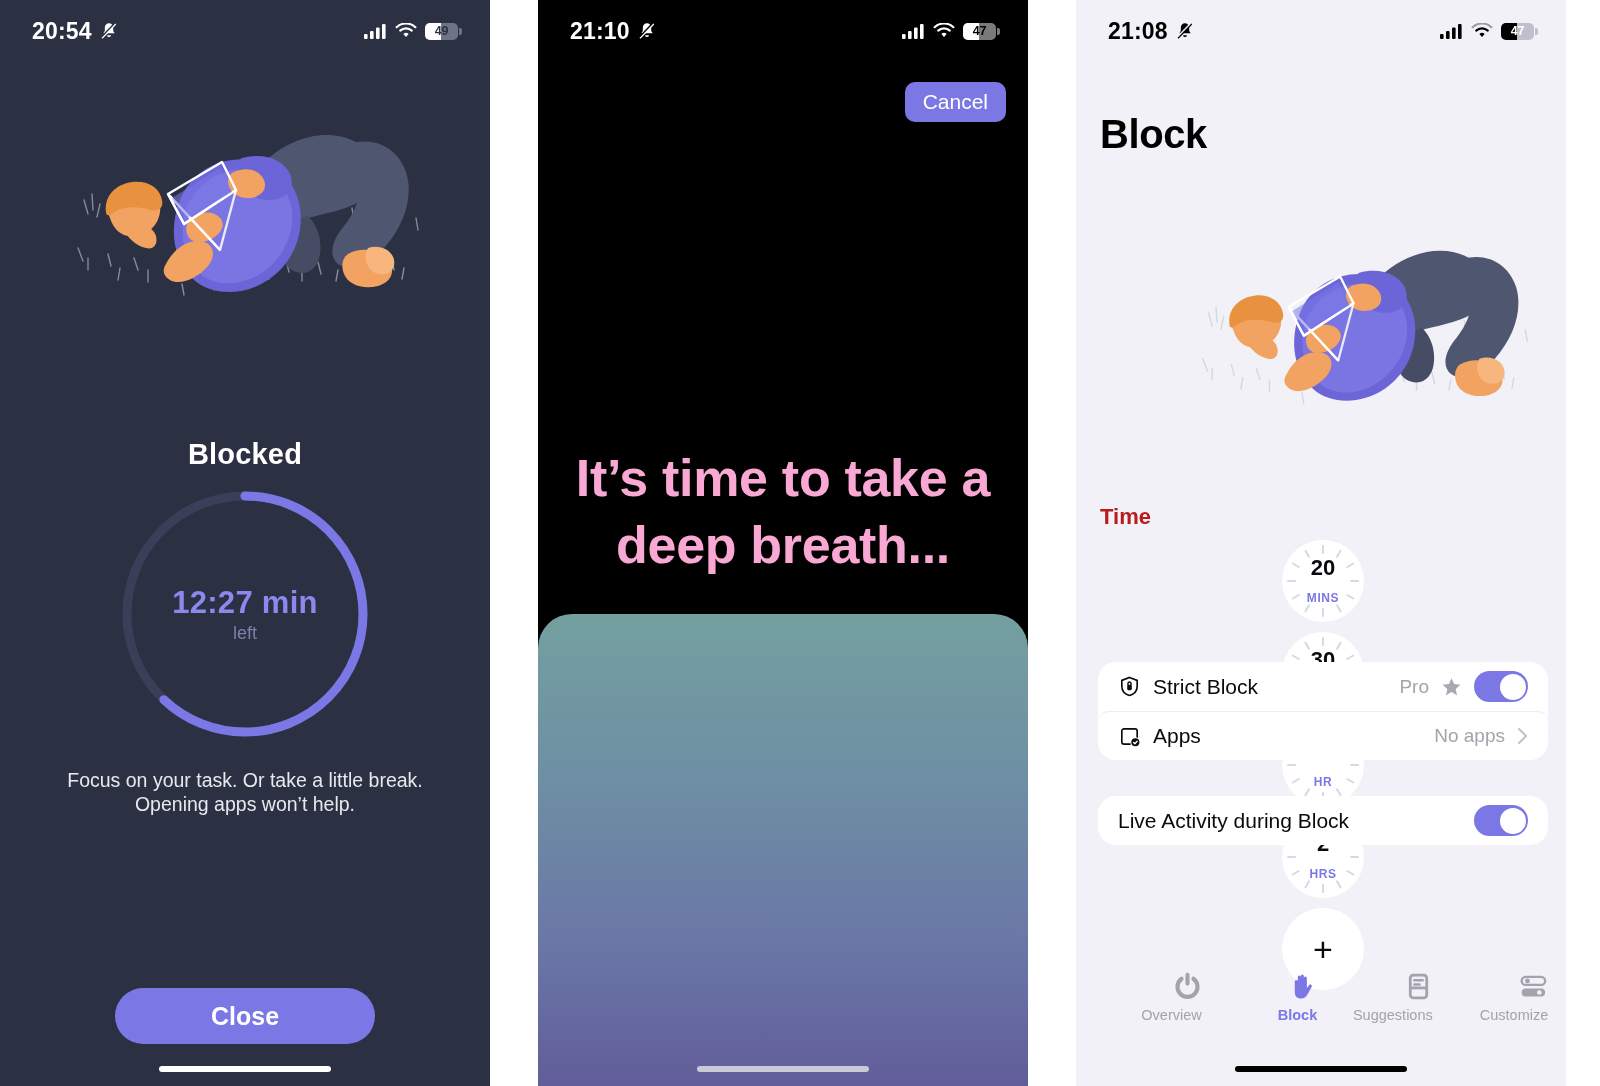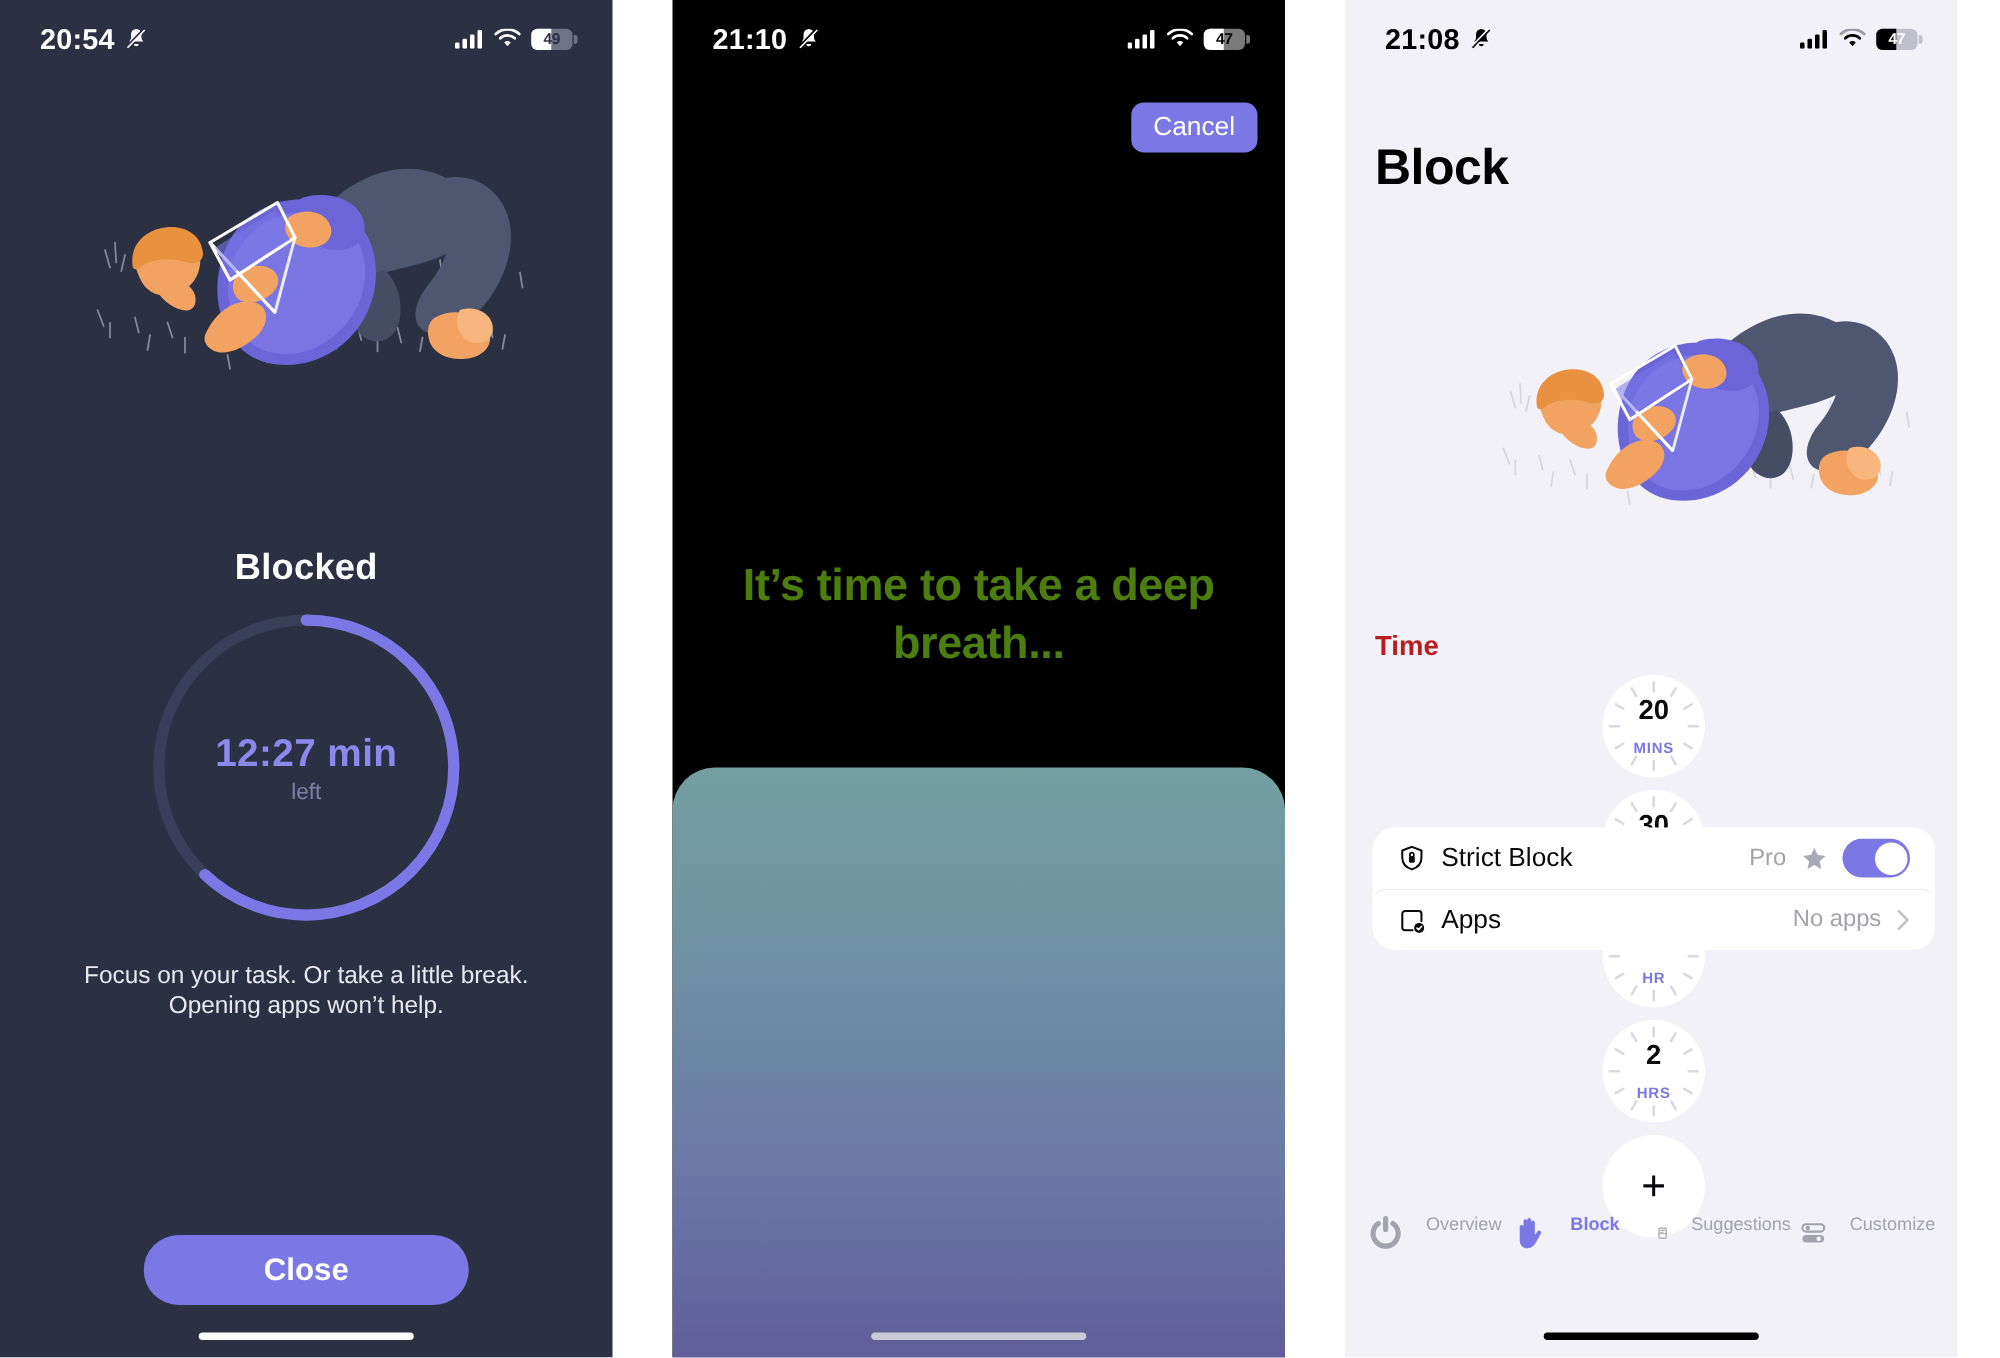--- a/index.html
+++ b/index.html
@@ -125,22 +125,22 @@
   .p2-cancel {
     position: absolute; top: 82px; right: 22px;
     padding: 8px 18px; border-radius: 10px;
     background: #7B78E5; border: none;
     color: #FFFFFF; font-size: 21px;
     font-family: "Liberation Sans", sans-serif;
     cursor: pointer;
   }
   .p2-text {
     position: absolute; top: 445px; left: 32px; right: 32px;
-    text-align: center; color: #4d7c0f;
-    font-size: 36px; font-weight: 700; line-height: 1.28;
+    text-align: center; color: #f9a8d4;
+    font-size: 52px; font-weight: 700; line-height: 1.28;
     letter-spacing: -.3px;
   }
   .p2-sheet {
     position: absolute; left: 0; right: 0; top: 614px; bottom: 0;
     border-radius: 34px 34px 0 0;
     background: linear-gradient(180deg, #74A0A0 0%, #6E8FA4 35%, #6A77A6 70%, #615D9A 100%);
   }
 
   
   .p3-title {
@@ -208,22 +208,22 @@
   .chev { width: 11px; height: 18px; display: block; }
 
   
   .tabbar {
     position: absolute; left: 0; right: 0; bottom: 52px;
     height: 62px;
     display: flex; align-items: flex-start; justify-content: space-around;
     padding: 0 14px;
   }
   .tab {
-    width: 108px; display: flex; flex-direction: row;
-    align-items: flex-start; gap: 18px; cursor: pointer;
+    width: 108px; display: flex; flex-direction: column;
+    align-items: flex-end; gap: 6px; cursor: pointer;
   }
   .tab .tab-ico { width: 29px; height: 29px; display: block; }
   .tab .tab-lbl { font-size: 14.5px; color: #A3A3AD; }
   .tab.active .tab-lbl { color: #7B78E5; font-weight: 700; }
 </style>
 </head>
 <body>
 
 <div class="stage">
 
@@ -575,20 +575,28 @@
           <path fill="none" stroke="#FFFFFF" stroke-width="1.4" stroke-linecap="round" stroke-linejoin="round" d="m16.3 18.2 1.3 1.3 2.4-2.6"></path>
         </svg>
         <span class="lbl">Apps</span>
         <span class="rt">No apps</span>
         <svg class="chev" viewBox="0 0 11 18">
           <path fill="none" stroke="#C2C2CC" stroke-width="2" stroke-linecap="round" stroke-linejoin="round" d="m2 2 7 7-7 7"></path>
         </svg>
       </div>
     </div>
 
+    <div class="card group-2">
+      <div class="srow">
+        <span class="lbl">Live Activity during Block</span>
+        <div class="switch">
+            <div class="knob"></div>
+          </div>
+      </div>
+    </div>
 
     <div class="tabbar">
       <div class="tab">
         <svg class="tab-ico" viewBox="0 0 24 24">
           <path fill="none" stroke="#A3A3AD" stroke-width="3.4" stroke-linecap="round" d="M7.1 5.6a8.3 8.3 0 1 0 9.8 0"></path>
           <path stroke="#A3A3AD" stroke-width="3.4" stroke-linecap="round" d="M12 2.4v7.2"></path>
         </svg>
         <span class="tab-lbl">Overview</span>
       </div>
       <div class="tab active">

